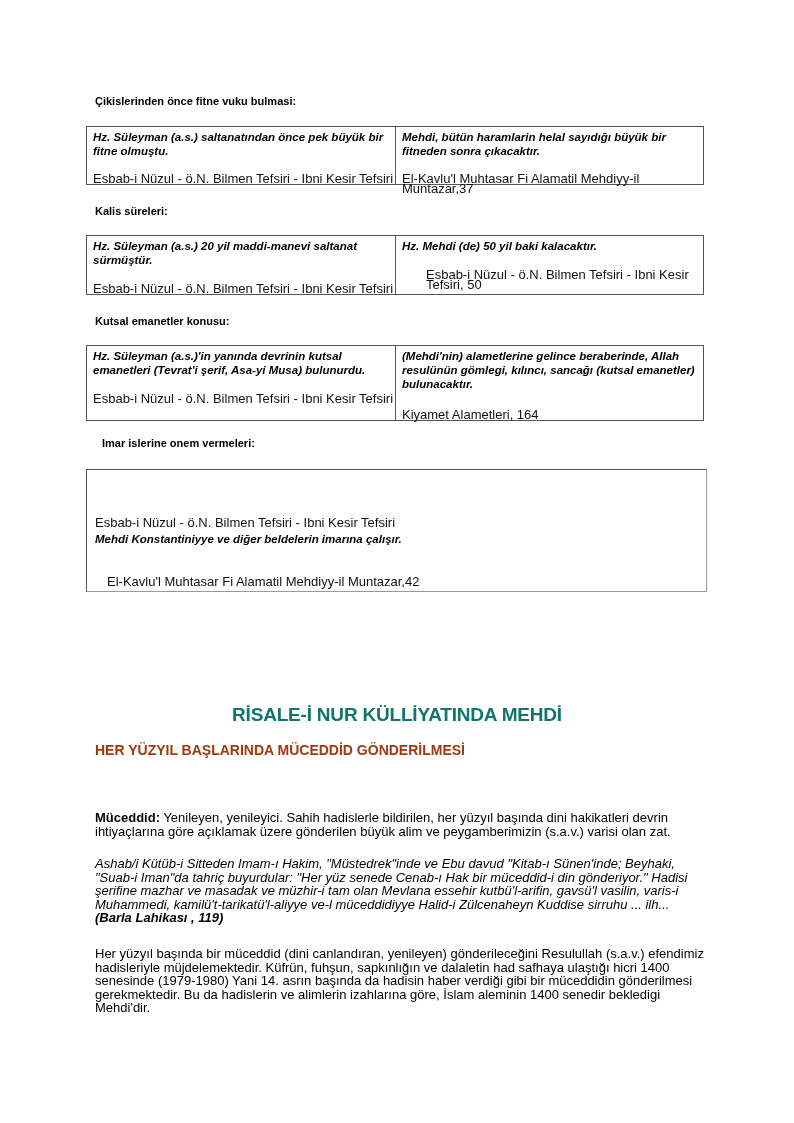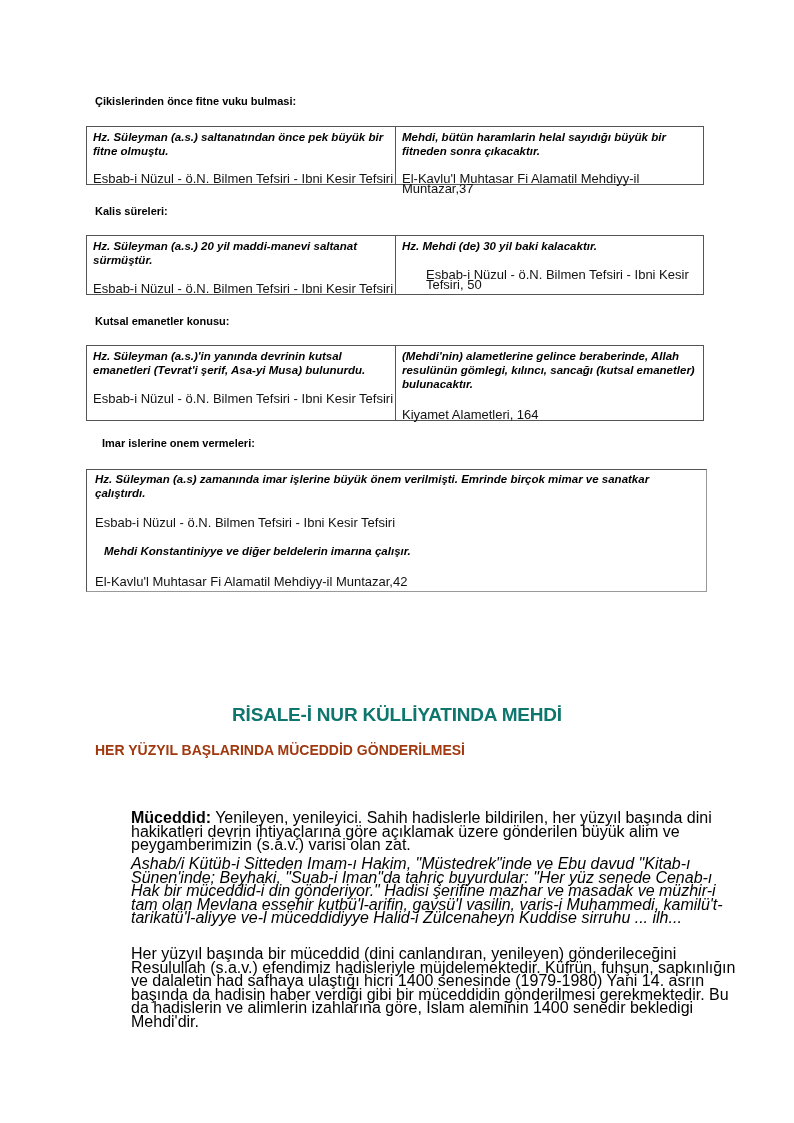--- a/index.html
+++ b/index.html
@@ -67,23 +67,22 @@
       position: absolute;
       color: #a0390f;
       font-weight: bold;
       font-size: 14px;
       white-space: nowrap;
     }
     .para {
       position: absolute;
       left: 95px;
       width: 610px;
-      font-size: 16px;
+      font-size: 13px;
       line-height: 13.5px;
-      margin-left: 36px;
     }
     .para.italic { font-style: italic; }
     .bold { font-weight: bold; }
   </style>
 </head>
 <body>
 
 <div class="abs section-heading" style="left:95px; top:95px;">Çikislerinden önce fitne vuku bulmasi:</div>
 <table class="cmp" style="left:86px; top:126px; width:617px; height:59px;">
   <tbody>
@@ -102,21 +101,21 @@
 
 <div class="abs section-heading" style="left:95px; top:205px;">Kalis süreleri:</div>
 <table class="cmp" style="left:86px; top:235px; width:617px; height:60px;">
   <tbody>
       <tr>
     <td style="width:296px; height:53px;">
       <div class="cell-text">Hz. Süleyman (a.s.) 20 yil maddi-manevi saltanat sürmüştür.</div>
       <div class="cell-src" style="top:48px;">Esbab-i Nüzul - ö.N. Bilmen Tefsiri - Ibni Kesir Tefsiri</div>
     </td>
     <td style="width:295px;">
-      <div class="cell-text">Hz. Mehdi (de) 30 yil baki kalacaktır.</div>
+      <div class="cell-text">Hz. Mehdi (de) 50 yil baki kalacaktır.</div>
       <div class="cell-src" style="top:34px;margin-left:24px;">Esbab-i Nüzul - ö.N. Bilmen Tefsiri - Ibni Kesir Tefsiri, 50</div>
     </td>
   </tr>
 </tbody>
   </table>
 
 <div class="abs section-heading" style="left:95px; top:315px;text-align:right;">Kutsal emanetler konusu:</div>
 <table class="cmp" style="left:86px; top:345px; width:617px; height:76px;">
   <tbody>
       <tr>
@@ -127,30 +126,30 @@
     <td style="width:295px;margin-left:28px;">
       <div class="cell-text">(Mehdi'nin) alametlerine gelince beraberinde, Allah resulünün gömlegi, kılıncı, sancağı (kutsal emanetler) bulunacaktır.</div>
       <div class="cell-src" style="top:64px;">Kiyamet Alametleri, 164</div>
     </td>
   </tr>
 </tbody>
   </table>
 
 <div class="abs section-heading" style="left:102px; top:437px;">Imar islerine onem vermeleri:</div>
 <div class="single-box" style="left:86px; top:469px; width:621px; height:123px;">
-  <div class="cell-text abs" style="left:8px; top:2px; width:600px;">Hz. Süleyman (a.s) zamanında imar işlerine büyük önem verilmişti. Emrinde birçok mimar ve sanatkar çalıştırdı.</div>
   <div class="cell-src" style="left:8px; top:48px;">Esbab-i Nüzul - ö.N. Bilmen Tefsiri - Ibni Kesir Tefsiri</div>
-  <div class="cell-text abs" style="left:8px; top:74px; width:600px;margin-left:9px;">Mehdi Konstantiniyye ve diğer beldelerin imarına çalışır.</div>
-  <div class="cell-src" style="left:8px; top:107px;">El-Kavlu'l Muhtasar Fi Alamatil Mehdiyy-il Muntazar,42</div>
+  <div class="cell-text abs" style="left:8px; top:62px; width:600px;">Mehdi Konstantiniyye ve diğer beldelerin imarına çalışır.</div>
+  <div class="cell-src" style="left:20px; top:107px;">El-Kavlu'l Muhtasar Fi Alamatil Mehdiyy-il Muntazar,42</div>
 </div>
 
 <div class="title-main" style="top:704px;">RİSALE-İ NUR KÜLLİYATINDA MEHDİ</div>
 <div class="title-sub" style="left:95px; top:742px;text-align:center;">HER YÜZYIL BAŞLARINDA MÜCEDDİD GÖNDERİLMESİ</div>
 
 <div class="para" style="top:811px;">
   <span class="bold">Müceddid:</span><span> Yenileyen, yenileyici. Sahih hadislerle bildirilen, her yüzyıl başında dini hakikatleri devrin ihtiyaçlarına göre açıklamak üzere gönderilen büyük alim ve peygamberimizin (s.a.v.) varisi olan zat.</span>
 </div>
 
 <div class="para italic" style="top:857px;">
   <div>Ashab/i Kütüb-i Sitteden Imam-ı Hakim, "Müstedrek"inde ve Ebu davud "Kitab-ı Sünen'inde; Beyhaki, "Suab-i Iman"da tahriç buyurdular: "Her yüz senede Cenab-ı Hak bir müceddid-i din gönderiyor." Hadisi şerifine mazhar ve masadak ve müzhir-i tam olan Mevlana essehir kutbü'l-arifin, gavsü'l vasilin, varis-i Muhammedi, kamilü't-tarikatü'l-aliyye ve-l müceddidiyye  Halid-i Zülcenaheyn Kuddise sirruhu ... ilh...</div>
+  <div class="bold">(Barla Lahikası , 119)</div>
 </div>
 
 <div class="para" style="top:947px;">Her yüzyıl başında bir müceddid (dini canlandıran, yenileyen) gönderileceğini Resulullah (s.a.v.) efendimiz hadisleriyle müjdelemektedir. Küfrün, fuhşun, sapkınlığın ve dalaletin had safhaya ulaştığı hicri 1400 senesinde (1979-1980) Yani 14. asrın başında da hadisin haber verdiği gibi bir müceddidin gönderilmesi gerekmektedir. Bu da hadislerin ve alimlerin izahlarına göre, İslam aleminin 1400 senedir bekledigi Mehdi'dir.</div>
 
 </body></html>

